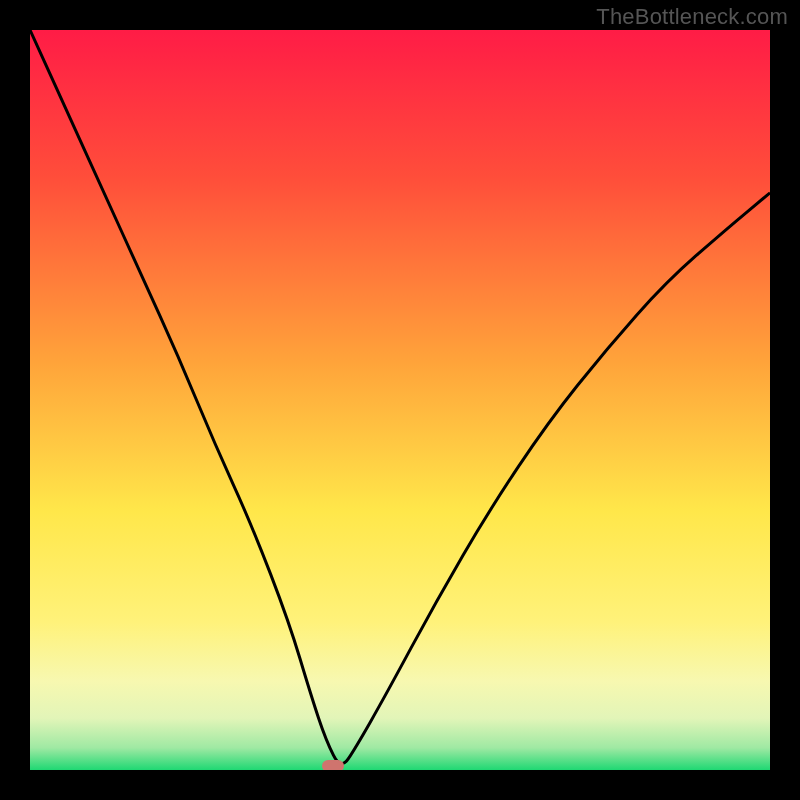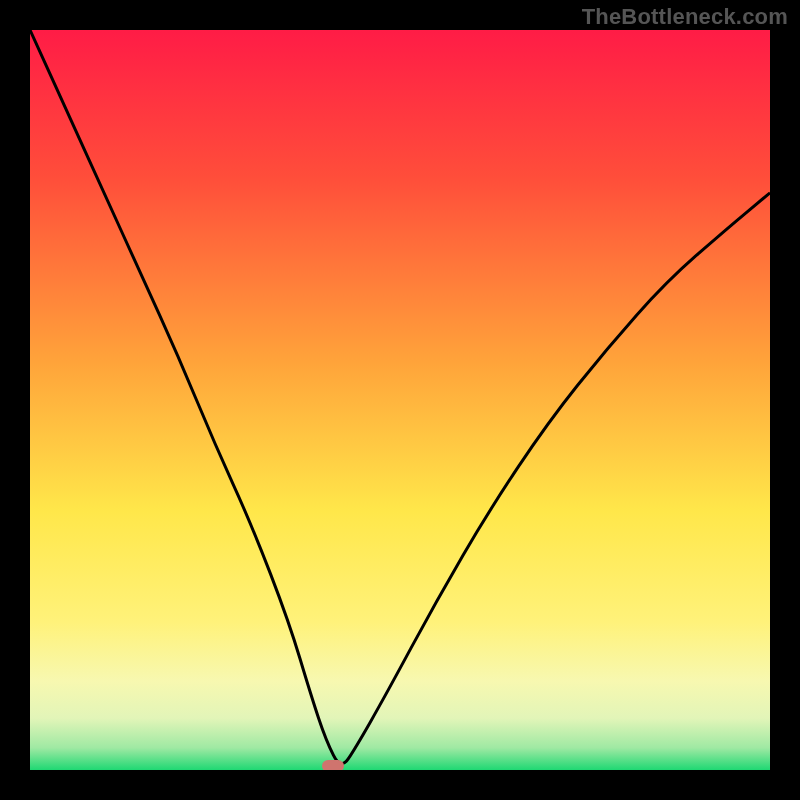--- a/index.html
+++ b/index.html
@@ -23,21 +23,21 @@
     width: 740px;
     height: 740px;
     overflow: hidden;
   }
   .watermark {
     position: absolute;
     top: 4px;
     right: 12px;
     color: #555;
     font-size: 22px;
-    font-weight: 700;
+    font-weight: 400;
     letter-spacing: 0.2px;
     user-select: none;
   }
   svg.curve {
     position: absolute;
     inset: 0;
     width: 100%;
     height: 100%;
     overflow: visible;
   }

